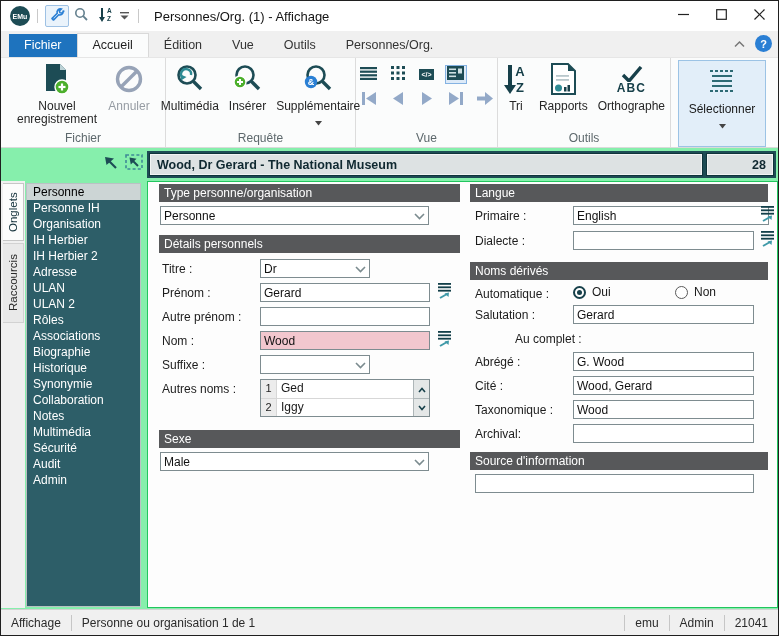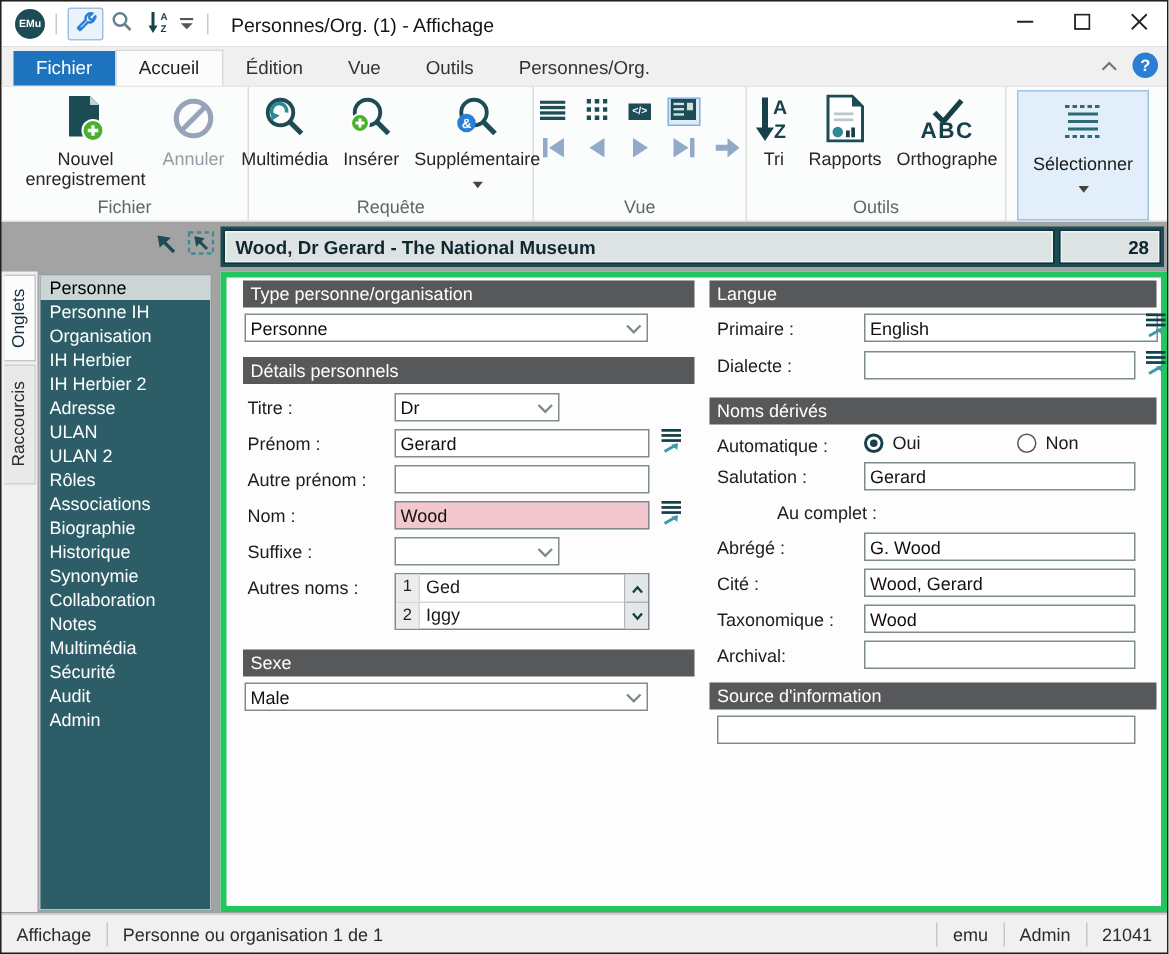--- a/index.html
+++ b/index.html
@@ -1,19 +1,19 @@
 <!DOCTYPE html>
 <html><head>
 <meta charset="utf-8">
 <style>
   * { box-sizing: border-box; margin: 0; padding: 0; }
   html,body { background:#cfcfcf; }
   .window {
     position: relative; width: 779px; height: 636px;
-    background:#a3a3a3; border:1px solid #1f1f1f; overflow:hidden;
+    background:#86efac; border:1px solid #1f1f1f; overflow:hidden;
     font-family:"Liberation Sans", sans-serif; font-size:12px; color:#1a1a1a;
   }
   
   .titlebar { position:absolute; top:0; left:0; right:0; height:30px; background:#ffffff;
     display:flex; align-items:center; padding-left:9px; }
   .emu-logo { width:20px; height:20px; border-radius:50%; background:#1d4c55; color:#fff;
     font-size:7px; font-weight:bold; display:flex; align-items:center; justify-content:center; flex:0 0 auto;}
   .tb-sep { width:1px; height:14px; background:#c9c9c9; margin:0 7px; }
   .qat-btn { width:24px; height:22px; display:flex; align-items:center; justify-content:center; }
   .qat-btn.boxed { border:1px solid #9ec1e4; background:#eaf3fb; border-radius:2px; }
@@ -62,21 +62,21 @@
     writing-mode:vertical-rl; transform:rotate(180deg); font-size:11.5px; color:#15323c; }
   .vtab.active { top:2px; height:58px; background:#fcfcfc; border:1px solid #c6c6c6; border-right:none; }
   .vtab.idle { top:62px; height:80px; background:#e9e9e9; border:1px solid #d2d2d2; border-right:none; color:#2a2a2a;}
   
   .sidebar { position:absolute; left:25px; top:182px; width:115px; height:424px; background:#2d5e68;
     border:1px solid #b9c2c4; }
   .sb-item { height:16px; line-height:16px; padding-left:6px; color:#fff; font-size:12px; white-space:nowrap; }
   .sb-item.selected { background:#ccd5d5; color:#000; }
   
   .form { position:absolute; left:146px; top:180px; width:631px; height:427px; background:#fdfdfd;
-    border:4px solid #22c55e; }
+    border:1px solid #22c55e; }
   .sec-hdr { position:absolute; height:18px; background:#57585a; color:#fff; font-size:12px;
     line-height:18px; padding-left:5px; }
   .flabel { position:absolute; font-size:12px; color:#1c1c1c; white-space:nowrap; }
   .field { position:absolute; height:19px; border:1px solid #7e8c90; background:#fff; font-size:12px;
     padding:0 3px; font-family:"Liberation Sans", sans-serif; color:#111; }
   .field.pink { background:#f2c7ce; }
   .dropdown { position:absolute; height:19px; border:1px solid #7e8c90; background:#fff;
     display:flex; align-items:center; padding:0 3px; font-size:12px; color:#111; }
   .dropdown .dd-text { flex:1; }
   .lookup { position:absolute; width:16px; height:18px; }
@@ -371,21 +371,21 @@
           </span>
             </div>
           <div class="rlab">Rapports</div>
         </div>
         <div class="rbtn">
           <div class="ric">
               <span style="display:flex;flex-direction:column;align-items:center;">
             <svg width="24" height="16" viewBox="0 0 24 16">
                   <polyline points="4,9 10,15 22,1" fill="none" stroke="#17404a" stroke-width="3.4"></polyline>
                 </svg>
-            <span style="font-size:15px;font-weight:bold;color:#17404a;letter-spacing:1px;line-height:12px;">ABC</span>
+            <span style="font-size:12px;font-weight:bold;color:#17404a;letter-spacing:1px;line-height:12px;">ABC</span>
           </span>
             </div>
           <div class="rlab">Orthographe</div>
         </div>
       </div>
       <div class="rgroup-label">Outils</div>
     </div>
 
     <div class="rgroup" style="width:102px;border-right:none;align-items:center;">
       <div class="select-btn">

